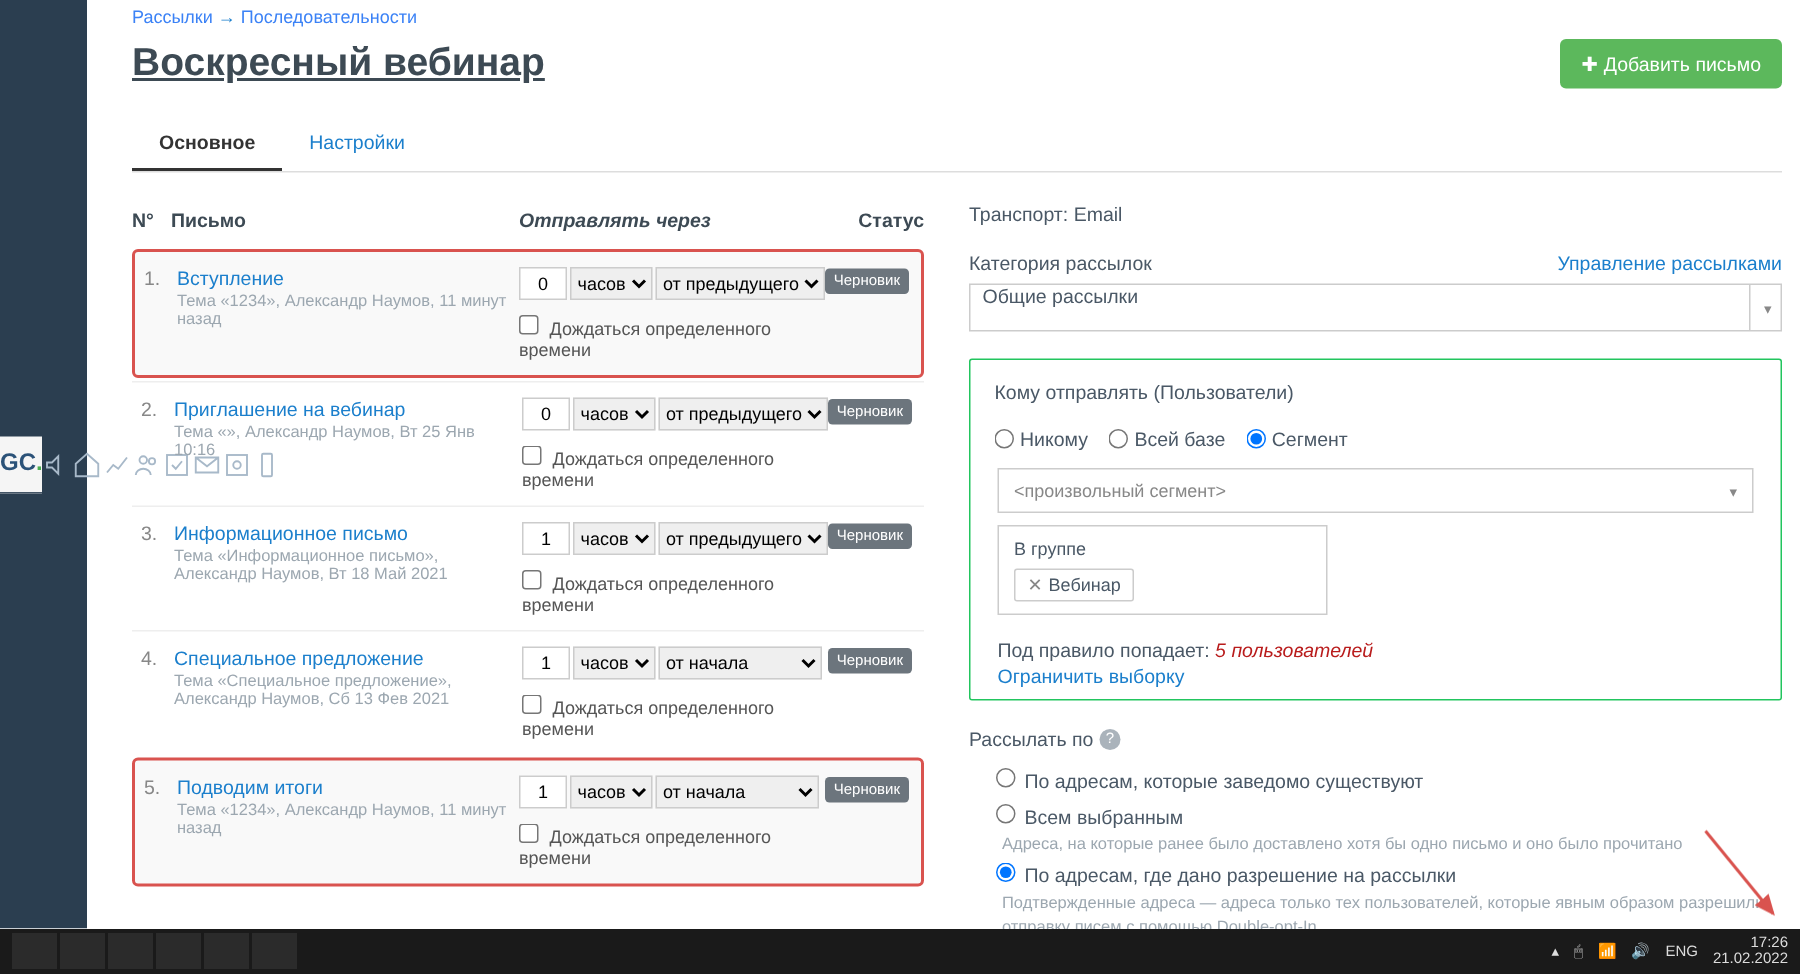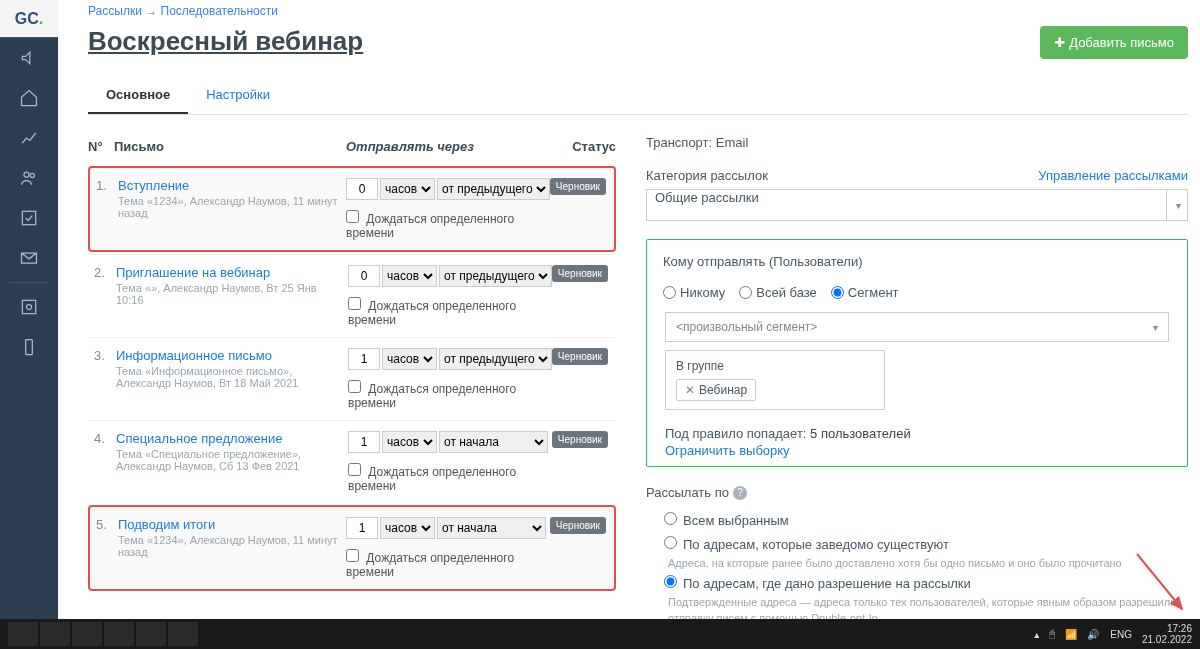--- a/index.html
+++ b/index.html
@@ -1,18 +1,18 @@
 <!DOCTYPE html>
 <html><head>
 <meta charset="utf-8">
 <style>
 * { box-sizing: border-box; margin: 0; padding: 0; }
 body { font-family: "Segoe UI", Arial, sans-serif; font-size: 13px; color: #333; background: #fff; overflow: hidden; }
 .app { display: flex; height: 619px; width: 1200px; }
-.sidebar { width: 58px; background: #2b3e50; display: flex; flex-direction: column; align-items: center; }
+.sidebar { width: 58px; background: #2b3e50; display: flex; flex-direction: row; align-items: center; }
 .logo { width: 58px; height: 38px; background: #f5f5f5; display: flex; align-items: center; justify-content: center; font-weight: bold; font-size: 16px; color: #2b5278; border-bottom: 1px solid #456; }
 .logo span.dot { color: #4caf50; }
 .navicon { width: 58px; height: 40px; display: flex; align-items: center; justify-content: center; color: #a8b9c9; cursor: pointer; }
 .navicon svg { width: 20px; height: 20px; stroke: currentColor; fill: none; stroke-width: 1.5; }
 .navsep { height: 1px; background: #3d5064; width: 40px; margin: 4px 0; }
 .main { flex: 1; padding: 4px 12px 0 30px; overflow-y: auto; position: relative; }
 .breadcrumb { font-size: 12px; color: #1b7fcc; margin-bottom: 8px; }
 .breadcrumb a { color: #3b82f6; text-decoration: none; }
 .titlebar { display: flex; justify-content: space-between; align-items: flex-start; }
 h1 { font-size: 26px; color: #3d4a54; font-weight: 700; text-decoration: underline; }
@@ -50,21 +50,21 @@
 .selwide::after { content: ""; position: absolute; right: 0; top: 0; bottom: 0; width: 20px; border-left: 1px solid #ccc; display: flex; align-items: center; justify-content: center; }
 .panel { border: 1px solid #22c55e; padding: 8px; margin-top: 14px; border-radius: 2px; }
 .panelhdr { color: #4a5866; font-size: 13px; margin-bottom: 6px; padding: 6px 8px; }
 .radiorow { display: flex; gap: 14px; font-size: 13px; padding: 4px 8px; }
 .radiorow label { display: flex; align-items: center; gap: 4px; cursor: pointer; }
 .segsel { border: 1px solid #ccc; padding: 7px 10px; margin: 8px 10px; font-size: 12px; color: #888; display: flex; justify-content: space-between; align-items: center; }
 .groupbox { border: 1px solid #ccc; margin: 8px 10px; padding: 8px 10px; width: 220px; }
 .grouptag { display: inline-flex; align-items: center; border: 1px solid #ccc; padding: 3px 8px; font-size: 12px; border-radius: 2px; background: #fff; gap: 4px; }
 .grouptag .x { cursor: pointer; color: #888; }
 .rulerow { font-size: 13px; color: #4a5866; padding: 8px 10px 2px; }
-.rulelink { color: #404040; cursor: pointer; }
+.rulelink { color: #b91c1c; cursor: pointer; font-style: italic; }
 .limitlink { color: #1b7fcc; font-size: 13px; padding: 0 10px; cursor: pointer; }
 .sendby { margin-top: 18px; }
 .sendby .hdr { font-size: 13px; color: #4a5866; margin-bottom: 8px; display: flex; align-items: center; gap: 4px; }
 .qmark { width: 14px; height: 14px; border-radius: 50%; background: #aab3bb; color: #fff; font-size: 10px; display: inline-flex; align-items: center; justify-content: center; }
 .optrow { padding: 4px 0 4px 18px; font-size: 13px; }
 .optrow input { margin-right: 6px; }
 .opthint { font-size: 11px; color: #9ca7b0; margin-left: 22px; line-height: 1.4; }
 .taskbar { position: fixed; bottom: 0; left: 0; right: 0; height: 30px; background: #1a1a1a; display: flex; align-items: center; justify-content: space-between; padding: 0 8px; color: #ddd; font-size: 10px; }
 .tbleft { display: flex; gap: 2px; }
 .tbicon { width: 30px; height: 24px; background: #2b2b2b; }
@@ -287,22 +287,22 @@
             <span class="rulelink">5 пользователей</span>
           </div>
           <div class="limitlink">Ограничить выборку</div>
         </div>
 
         <div class="sendby">
           <div class="hdr">
             <span>Рассылать по</span>
             <span class="qmark">?</span>
           </div>
+          <div class="optrow"><input type="radio" name="sb" style=""><span>По адресам, которые заведомо существуют</span></div>
           <div class="optrow"><input type="radio" name="sb" style=""><span>Всем выбранным</span></div>
-          <div class="optrow"><input type="radio" name="sb" style=""><span>По адресам, которые заведомо существуют</span></div>
           <div class="opthint">Адреса, на которые ранее было доставлено хотя бы одно письмо и оно было прочитано</div>
           <div class="optrow"><input type="radio" name="sb" checked="" style=""><span>По адресам, где дано разрешение на рассылки</span></div>
           <div class="opthint">Подтвержденные адреса — адреса только тех пользователей, которые явным образом разрешили отправку писем с помощью Double-opt-In</div>
         </div>
       </div>
     </div>
   </div>
 </div>
 
 <svg class="arrow" width="60" height="70">

